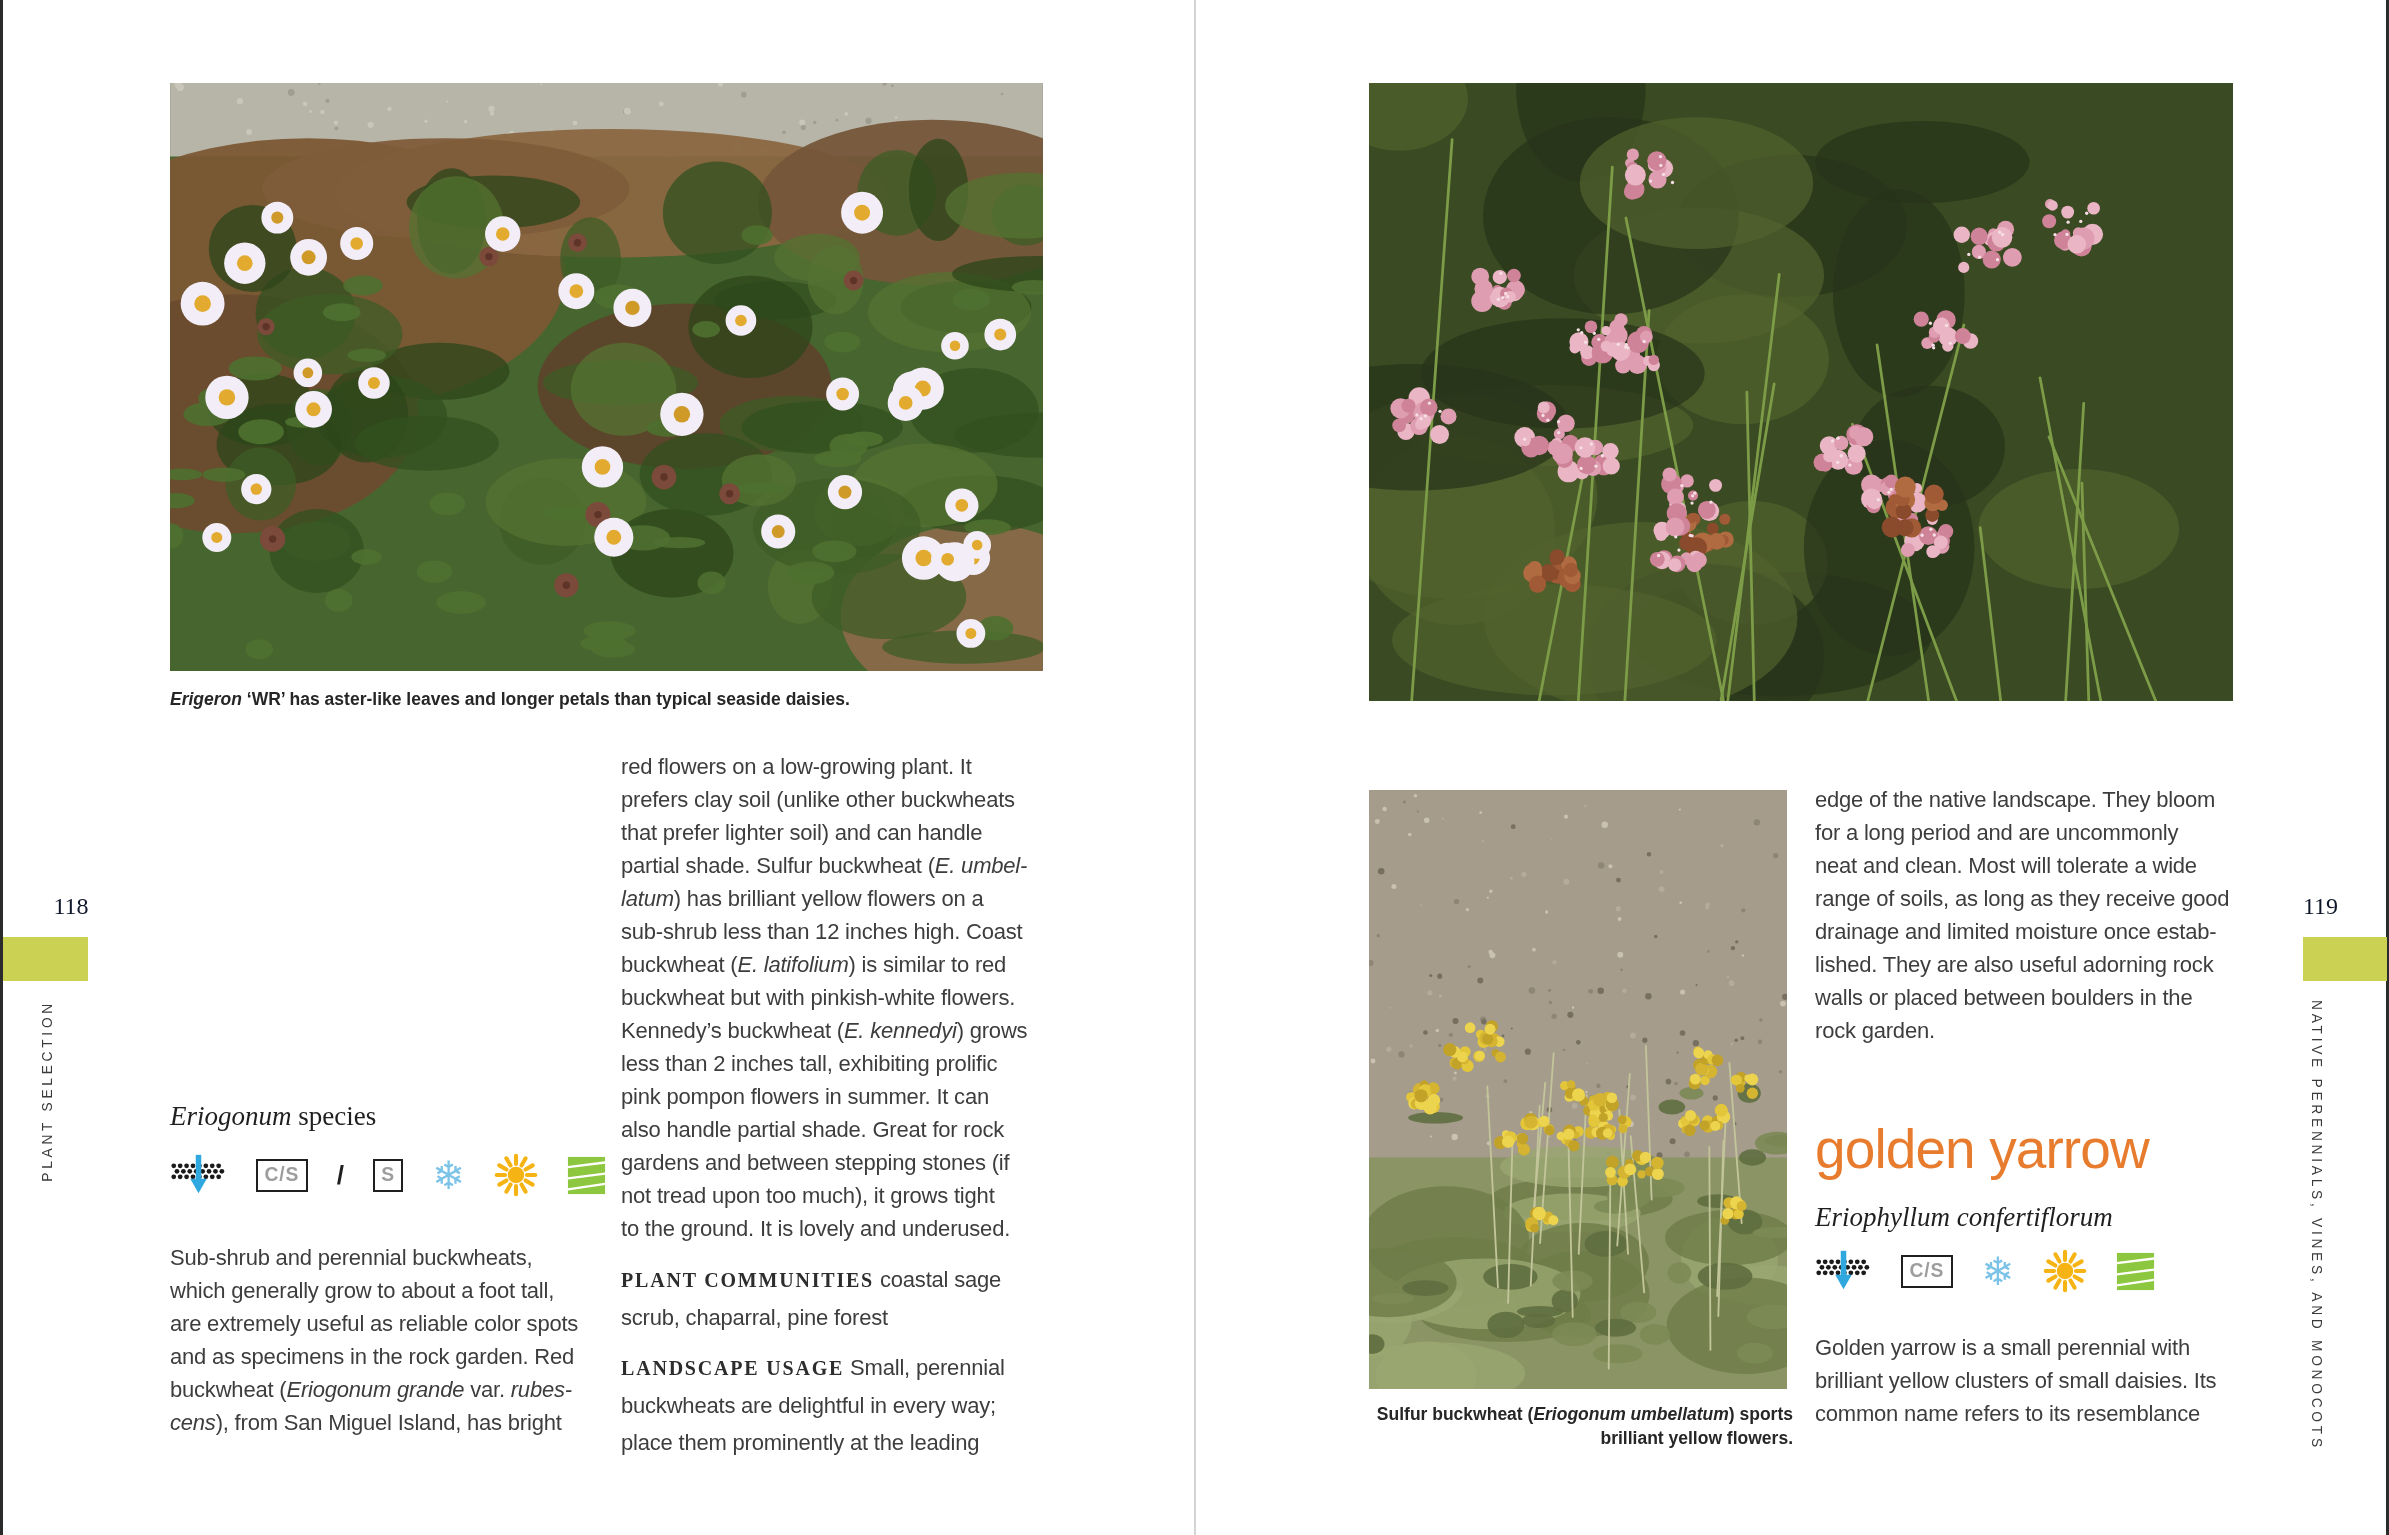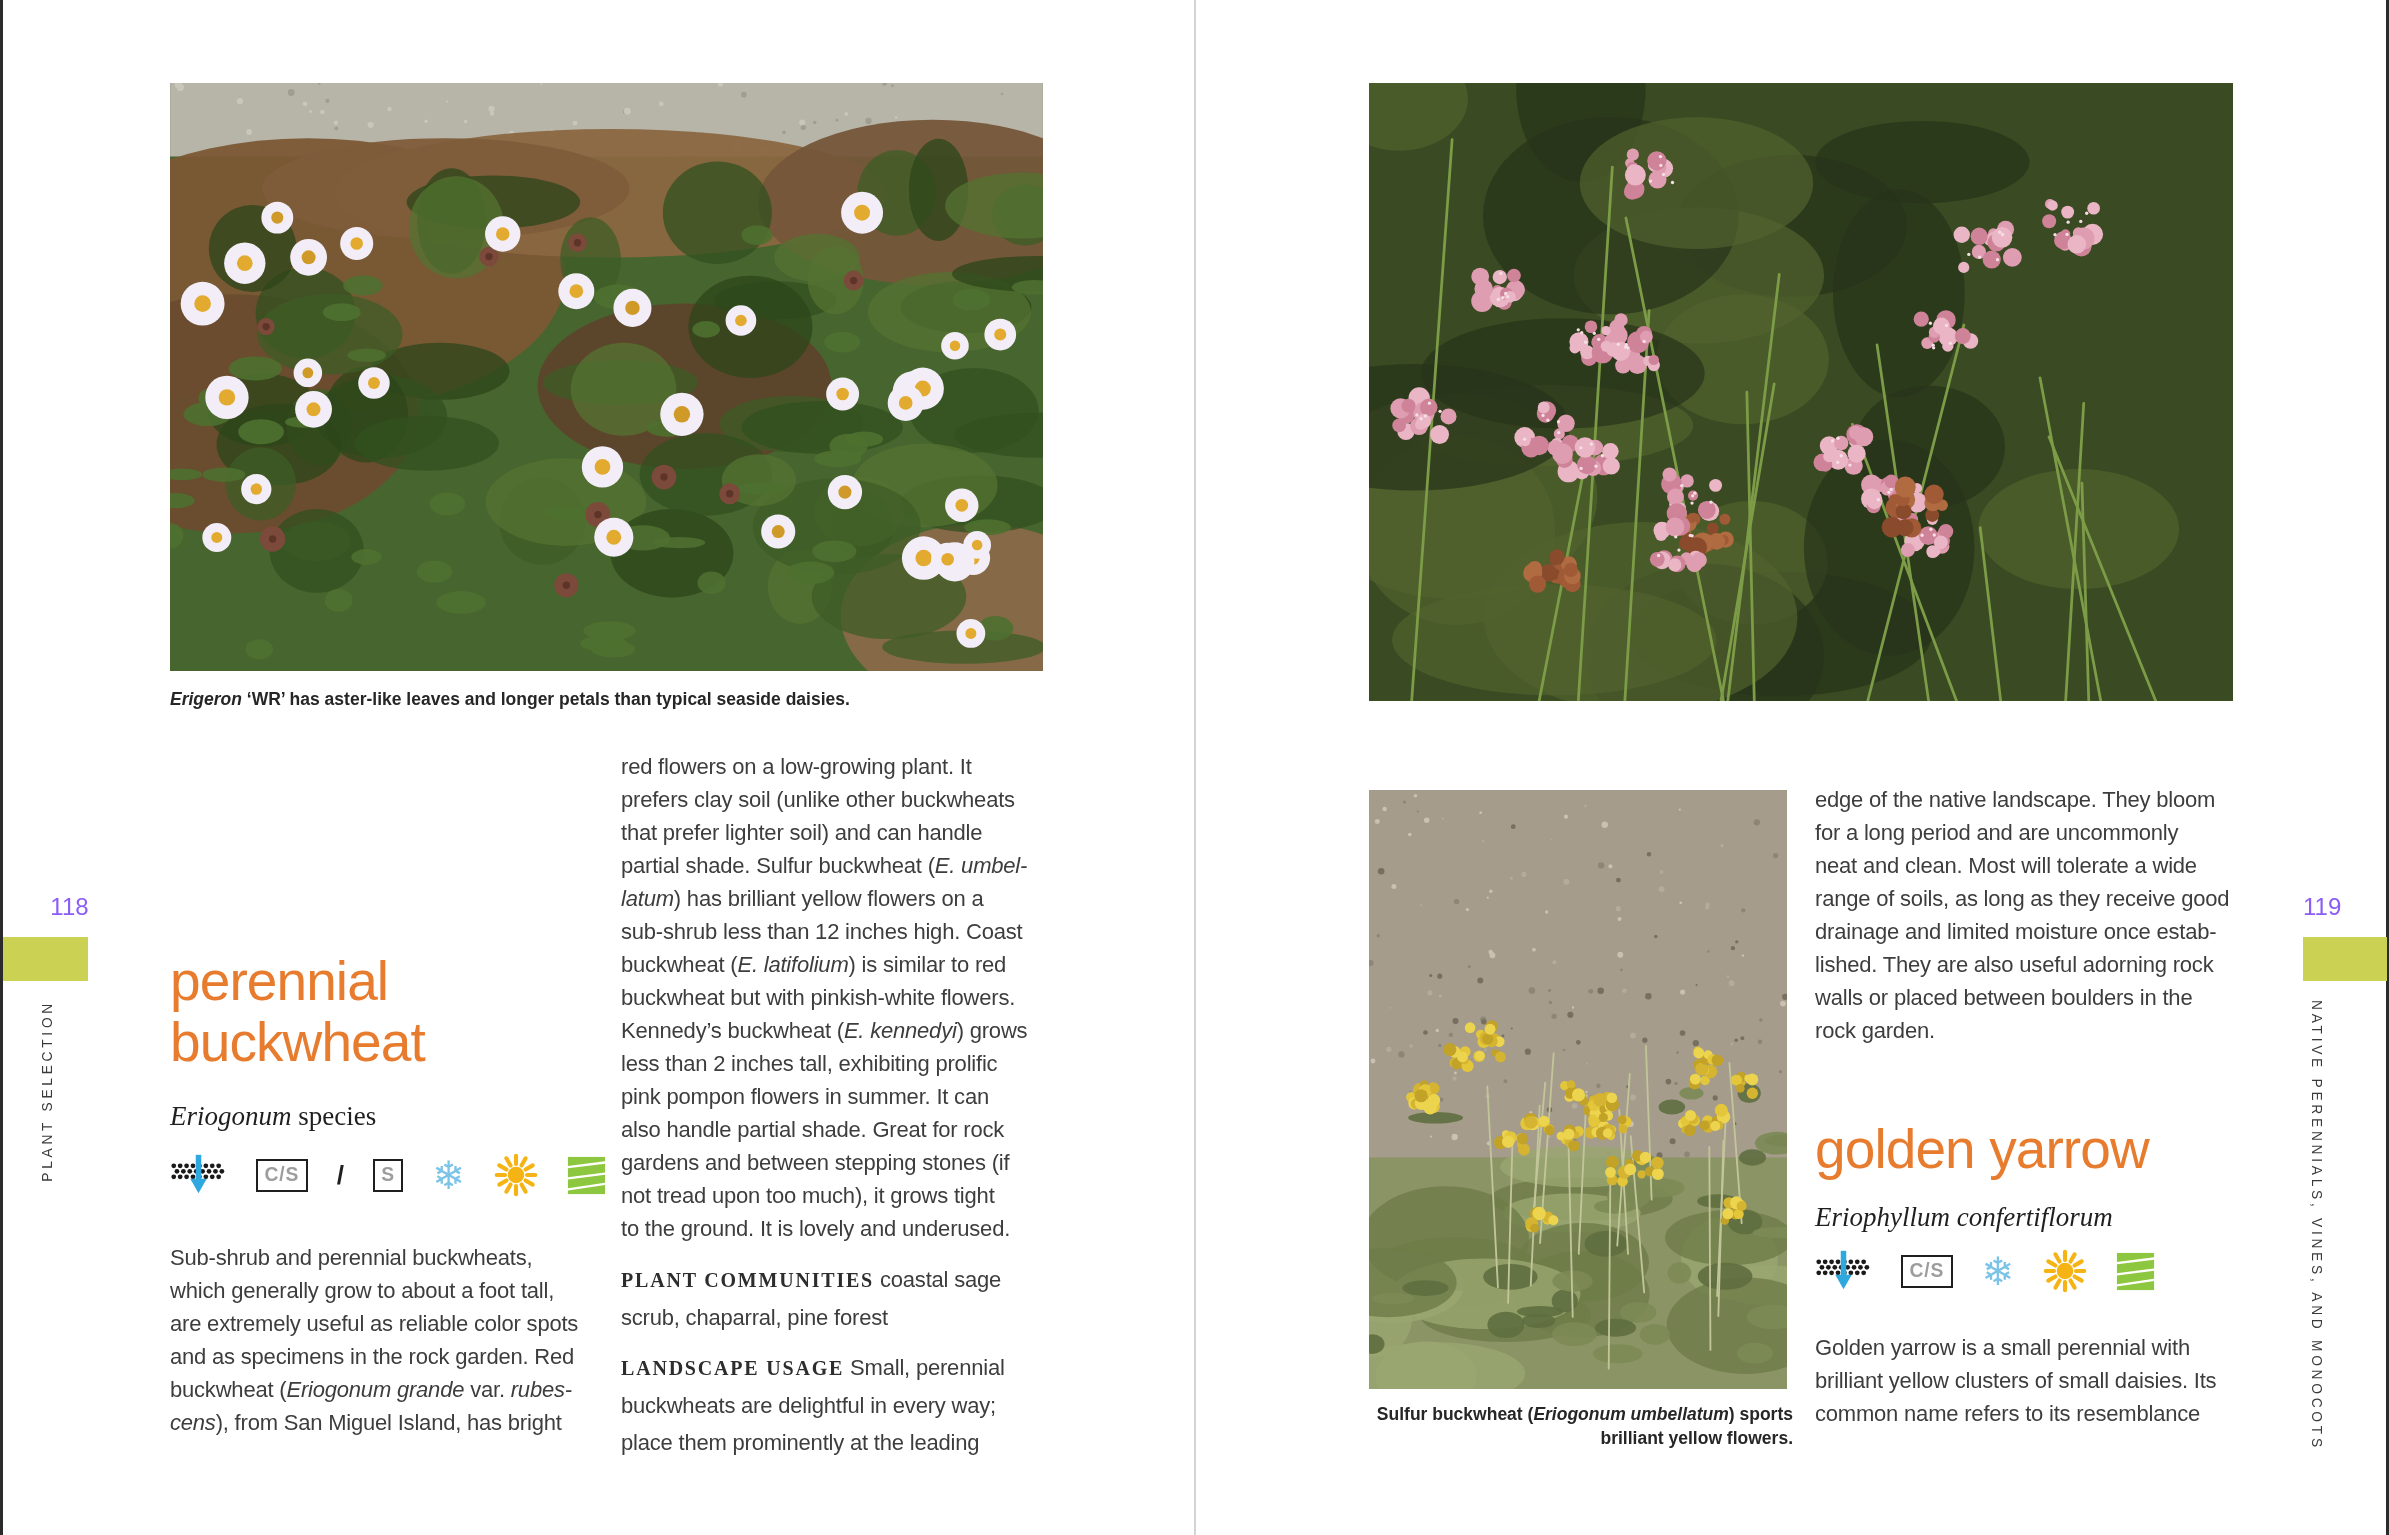--- a/index.html
+++ b/index.html
@@ -14,21 +14,21 @@
   .body-par em{font-style:italic;}
   .lbl{font-family:"Liberation Serif",serif;font-weight:bold;font-size:20px;letter-spacing:1.8px;color:#2d2d2d;}
   .heading{position:absolute;font-size:55px;line-height:61px;color:#e87c2e;letter-spacing:-0.9px;}
   .species{position:absolute;font-family:"Liberation Serif",serif;font-size:27px;color:#1f1f1f;}
   .species em{font-style:italic;}
   .icons{position:absolute;display:flex;align-items:center;gap:29px;height:46px;}
   .box{border:2.8px solid #1f1f1f;display:flex;align-items:center;justify-content:center;
        height:29px;padding:0 6.4px;font-weight:bold;font-size:19.3px;color:#9d9d9d;letter-spacing:0.9px;}
   .slash{font-size:26px;color:#1f1f1f;font-weight:bold;}
   .ic-snow{font-family:"DejaVu Sans",sans-serif;font-size:39px;color:#7cc3e8;line-height:39px;}
-  .page-num{position:absolute;font-size:24px;color:#8b5cf6;}
+  .page-num{position:absolute;font-size:24px;color:#0f172a;font-family:Liberation Serif, serif;}
   .bar{position:absolute;height:44px;background:#cbd152;}
   .vlabel{position:absolute;font-size:13.8px;letter-spacing:3.7px;color:#3a3a3a;white-space:nowrap;
           writing-mode:vertical-rl;}
   .vlabel.up{transform:rotate(180deg);}
 </style>
 </head>
 <body>
 
 <div id="canvas">
 
@@ -278,21 +278,20 @@
       <circle cx="93.81635899888352" cy="442.03448195010424" r="6.256522138682194" fill="#e2ab2f"></circle>
       <circle cx="156.12796706613153" cy="355.198241584003" r="20.052569814724848" fill="#f2edf7"></circle>
       <circle cx="156.12796706613153" cy="355.198241584003" r="7.6199765295954425" fill="#e2ab2f"></circle>
       <circle cx="35.3964380803518" cy="240.16736838966608" r="23.886616040719673" fill="#f2edf7"></circle>
       <circle cx="35.3964380803518" cy="240.16736838966608" r="9.076914095473477" fill="#e2ab2f"></circle>
     </svg>
 
   <div class="caption" style="left:170px;top:687px;width:873px;"><em>Erigeron</em><span> ‘WR’ has aster-like leaves and longer petals than typical seaside daisies.</span></div>
 
 
-  <div class="heading" style="left:170px;top:951px;"><span>perennial</span><br><span>buckwheat</span></div>
 
   <div class="species" style="left:170px;top:1101px;"><em>Eriogonum</em><span> species</span></div>
 
   <div class="icons" style="left:170px;top:1152px;">
     <svg class="ic-water" width="57" height="44" viewBox="0 0 62 48">
         <circle cx="4" cy="14" r="2.6" fill="#1a1a1a"></circle>
         <circle cx="11" cy="14" r="2.6" fill="#1a1a1a"></circle>
         <circle cx="18" cy="14" r="2.6" fill="#1a1a1a"></circle>
         <circle cx="25" cy="14" r="2.6" fill="#1a1a1a"></circle>
         <circle cx="32" cy="14" r="2.6" fill="#1a1a1a"></circle>

